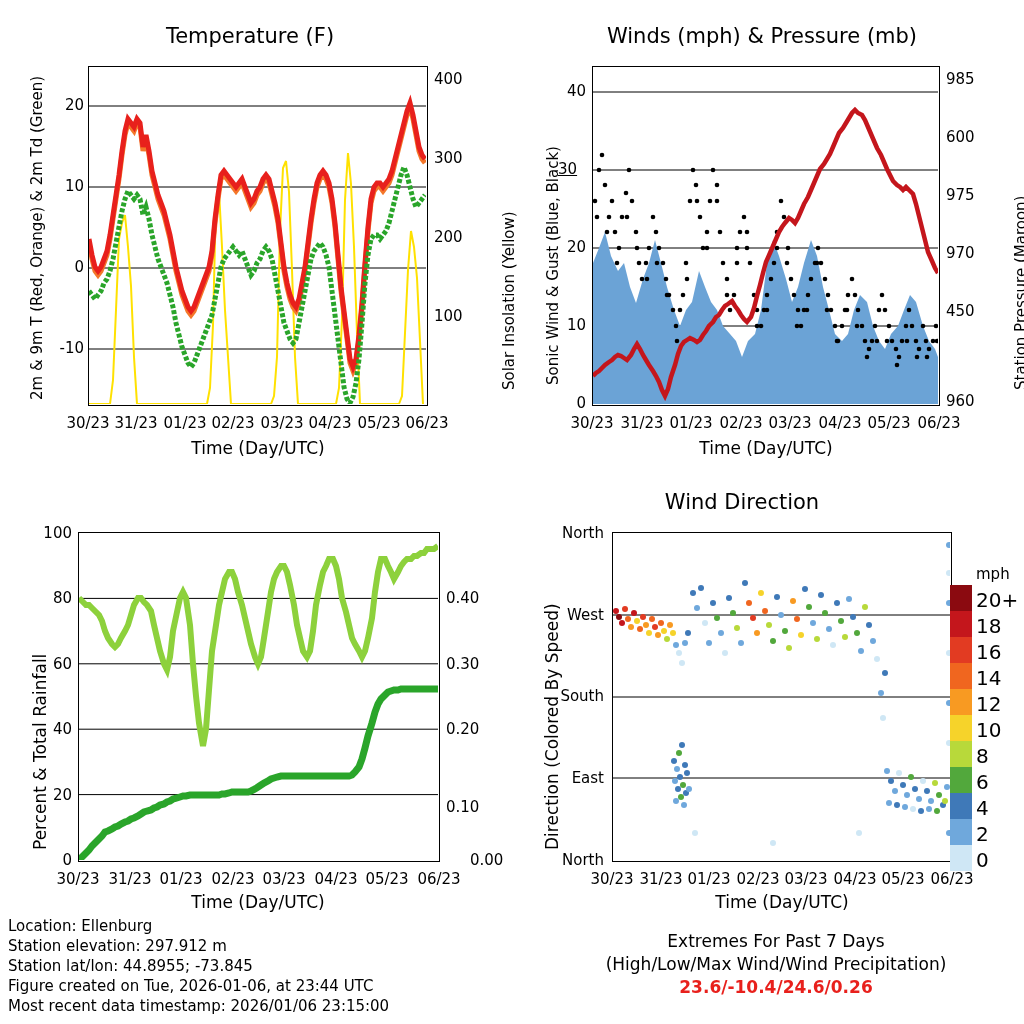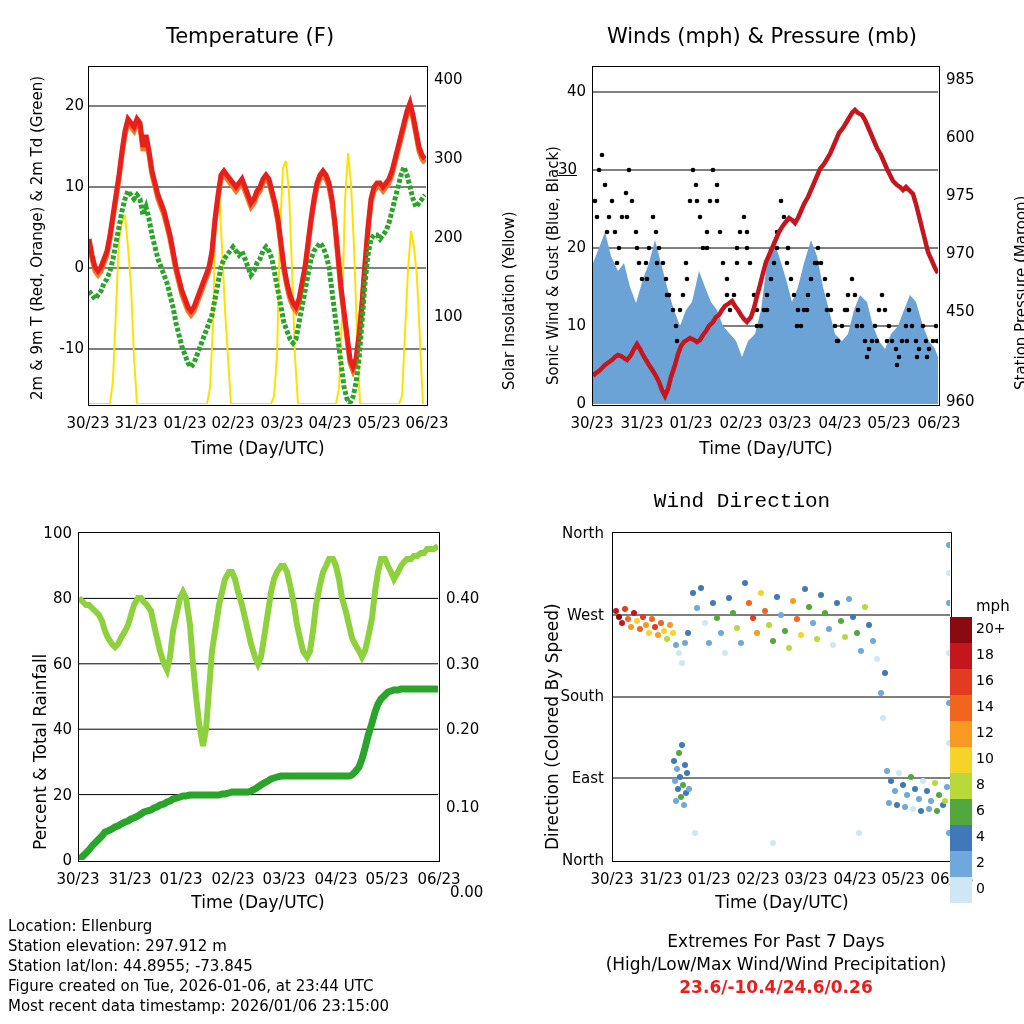--- a/index.html
+++ b/index.html
@@ -9,21 +9,21 @@
   .ptitle{position:absolute;text-align:center;font-size:21px;color:#000;}
   .axis-label{position:absolute;font-size:17px;color:#000;}
   .ylabel{transform-origin:0 0;white-space:nowrap;}
   .tick{position:absolute;font-size:15px;color:#000;}
   .plotbox{position:absolute;border:1.5px solid #000;box-sizing:border-box;background:#fff;overflow:hidden;}
   svg{display:block;}
   .footer{position:absolute;font-size:15px;line-height:20px;color:#000;}
   .extremes{position:absolute;text-align:center;font-size:17px;line-height:23px;}
   .extremes .vals{color:#e8201c;font-weight:bold;font-size:17px;}
   .legend-title{position:absolute;font-size:15px;}
-  .legend-item{position:absolute;font-size:14px;}
+  .legend-item{position:absolute;font-size:20px;}
   .sw{position:absolute;width:22px;}
 </style>
 </head>
 <body>
 
 <div class="page">
 
   <div class="panel" style="left:0;top:0;width:512px;height:456px;">
     <div class="ptitle" style="left:40px;top:24px;width:420px;">Temperature (F)</div>
 
@@ -281,36 +281,36 @@
     <div class="tick" style="left:40px;top:99px;width:32px;text-align:right;">80</div>
     <div class="tick" style="left:40px;top:165px;width:32px;text-align:right;">60</div>
     <div class="tick" style="left:40px;top:230px;width:32px;text-align:right;">40</div>
     <div class="tick" style="left:40px;top:296px;width:32px;text-align:right;">20</div>
     <div class="tick" style="left:40px;top:361px;width:32px;text-align:right;">0</div>
 
     <div class="tick" style="left:446px;top:99px;">0.40</div>
     <div class="tick" style="left:446px;top:165px;">0.30</div>
     <div class="tick" style="left:446px;top:230px;">0.20</div>
     <div class="tick" style="left:446px;top:308px;">0.10</div>
-    <div class="tick" style="left:450px;top:361px;margin-top:32px;">0.00</div>
+    <div class="tick" style="left:470px;top:361px;">0.00</div>
 
     <div class="tick" style="left:54px;top:380px;width:48px;text-align:center;">30/23</div>
     <div class="tick" style="left:106px;top:380px;width:48px;text-align:center;">31/23</div>
     <div class="tick" style="left:157px;top:380px;width:48px;text-align:center;">01/23</div>
     <div class="tick" style="left:209px;top:380px;width:48px;text-align:center;">02/23</div>
     <div class="tick" style="left:260px;top:380px;width:48px;text-align:center;">03/23</div>
     <div class="tick" style="left:312px;top:380px;width:48px;text-align:center;">04/23</div>
     <div class="tick" style="left:363px;top:380px;width:48px;text-align:center;">05/23</div>
     <div class="tick" style="left:415px;top:380px;width:48px;text-align:center;">06/23</div>
 
     <div class="axis-label" style="left:148px;top:402px;width:220px;text-align:center;">Time (Day/UTC)</div>
   </div>
 
   <div class="panel" style="left:512px;top:490px;width:512px;height:420px;">
-    <div class="ptitle" style="left:20px;top:0px;width:420px;font-family:Liberation Mono, monospace;">Wind Direction</div>
+    <div class="ptitle" style="left:20px;top:0px;width:420px;">Wind Direction</div>
 
     <div class="axis-label ylabel" style="left:30px;top:360px;transform:rotate(-90deg);font-size:17px;">Direction (Colored By Speed)</div>
 
     <div class="plotbox" style="left:100px;top:42px;width:340px;height:330px;">
       <svg width="337" height="327" viewBox="0 0 337 327">
         <g stroke="#000" stroke-width="1">
           <line x1="0" y1="82" x2="337" y2="82"></line>
           <line x1="0" y1="164" x2="337" y2="164"></line>
           <line x1="0" y1="245" x2="337" y2="245"></line>
         </g>
@@ -459,21 +459,21 @@
     <div class="tick" style="left:173px;top:380px;width:48px;text-align:center;">01/23</div>
     <div class="tick" style="left:222px;top:380px;width:48px;text-align:center;">02/23</div>
     <div class="tick" style="left:270px;top:380px;width:48px;text-align:center;">03/23</div>
     <div class="tick" style="left:319px;top:380px;width:48px;text-align:center;">04/23</div>
     <div class="tick" style="left:367px;top:380px;width:48px;text-align:center;">05/23</div>
     <div class="tick" style="left:416px;top:380px;width:48px;text-align:center;">06/23</div>
 
     <div class="axis-label" style="left:160px;top:402px;width:220px;text-align:center;">Time (Day/UTC)</div>
   </div>
 
-  <div style="position:absolute;left:950px;top:565px;width:70px;height:300px;margin-top:32px;">
+  <div style="position:absolute;left:950px;top:565px;width:70px;height:300px;">
     <div class="legend-title" style="left:26px;top:0px;">mph</div>
     <div class="sw" style="left:0px;top:20px;height:26px;background:#8b0a10;"></div>
     <div class="sw" style="left:0px;top:46px;height:26px;background:#c4161c;"></div>
     <div class="sw" style="left:0px;top:72px;height:26px;background:#e23b22;"></div>
     <div class="sw" style="left:0px;top:98px;height:26px;background:#f0661f;"></div>
     <div class="sw" style="left:0px;top:124px;height:26px;background:#f89a22;"></div>
     <div class="sw" style="left:0px;top:150px;height:26px;background:#f6d32a;"></div>
     <div class="sw" style="left:0px;top:176px;height:26px;background:#b8d93a;"></div>
     <div class="sw" style="left:0px;top:202px;height:26px;background:#52a83c;"></div>
     <div class="sw" style="left:0px;top:228px;height:26px;background:#3f79b8;"></div>

